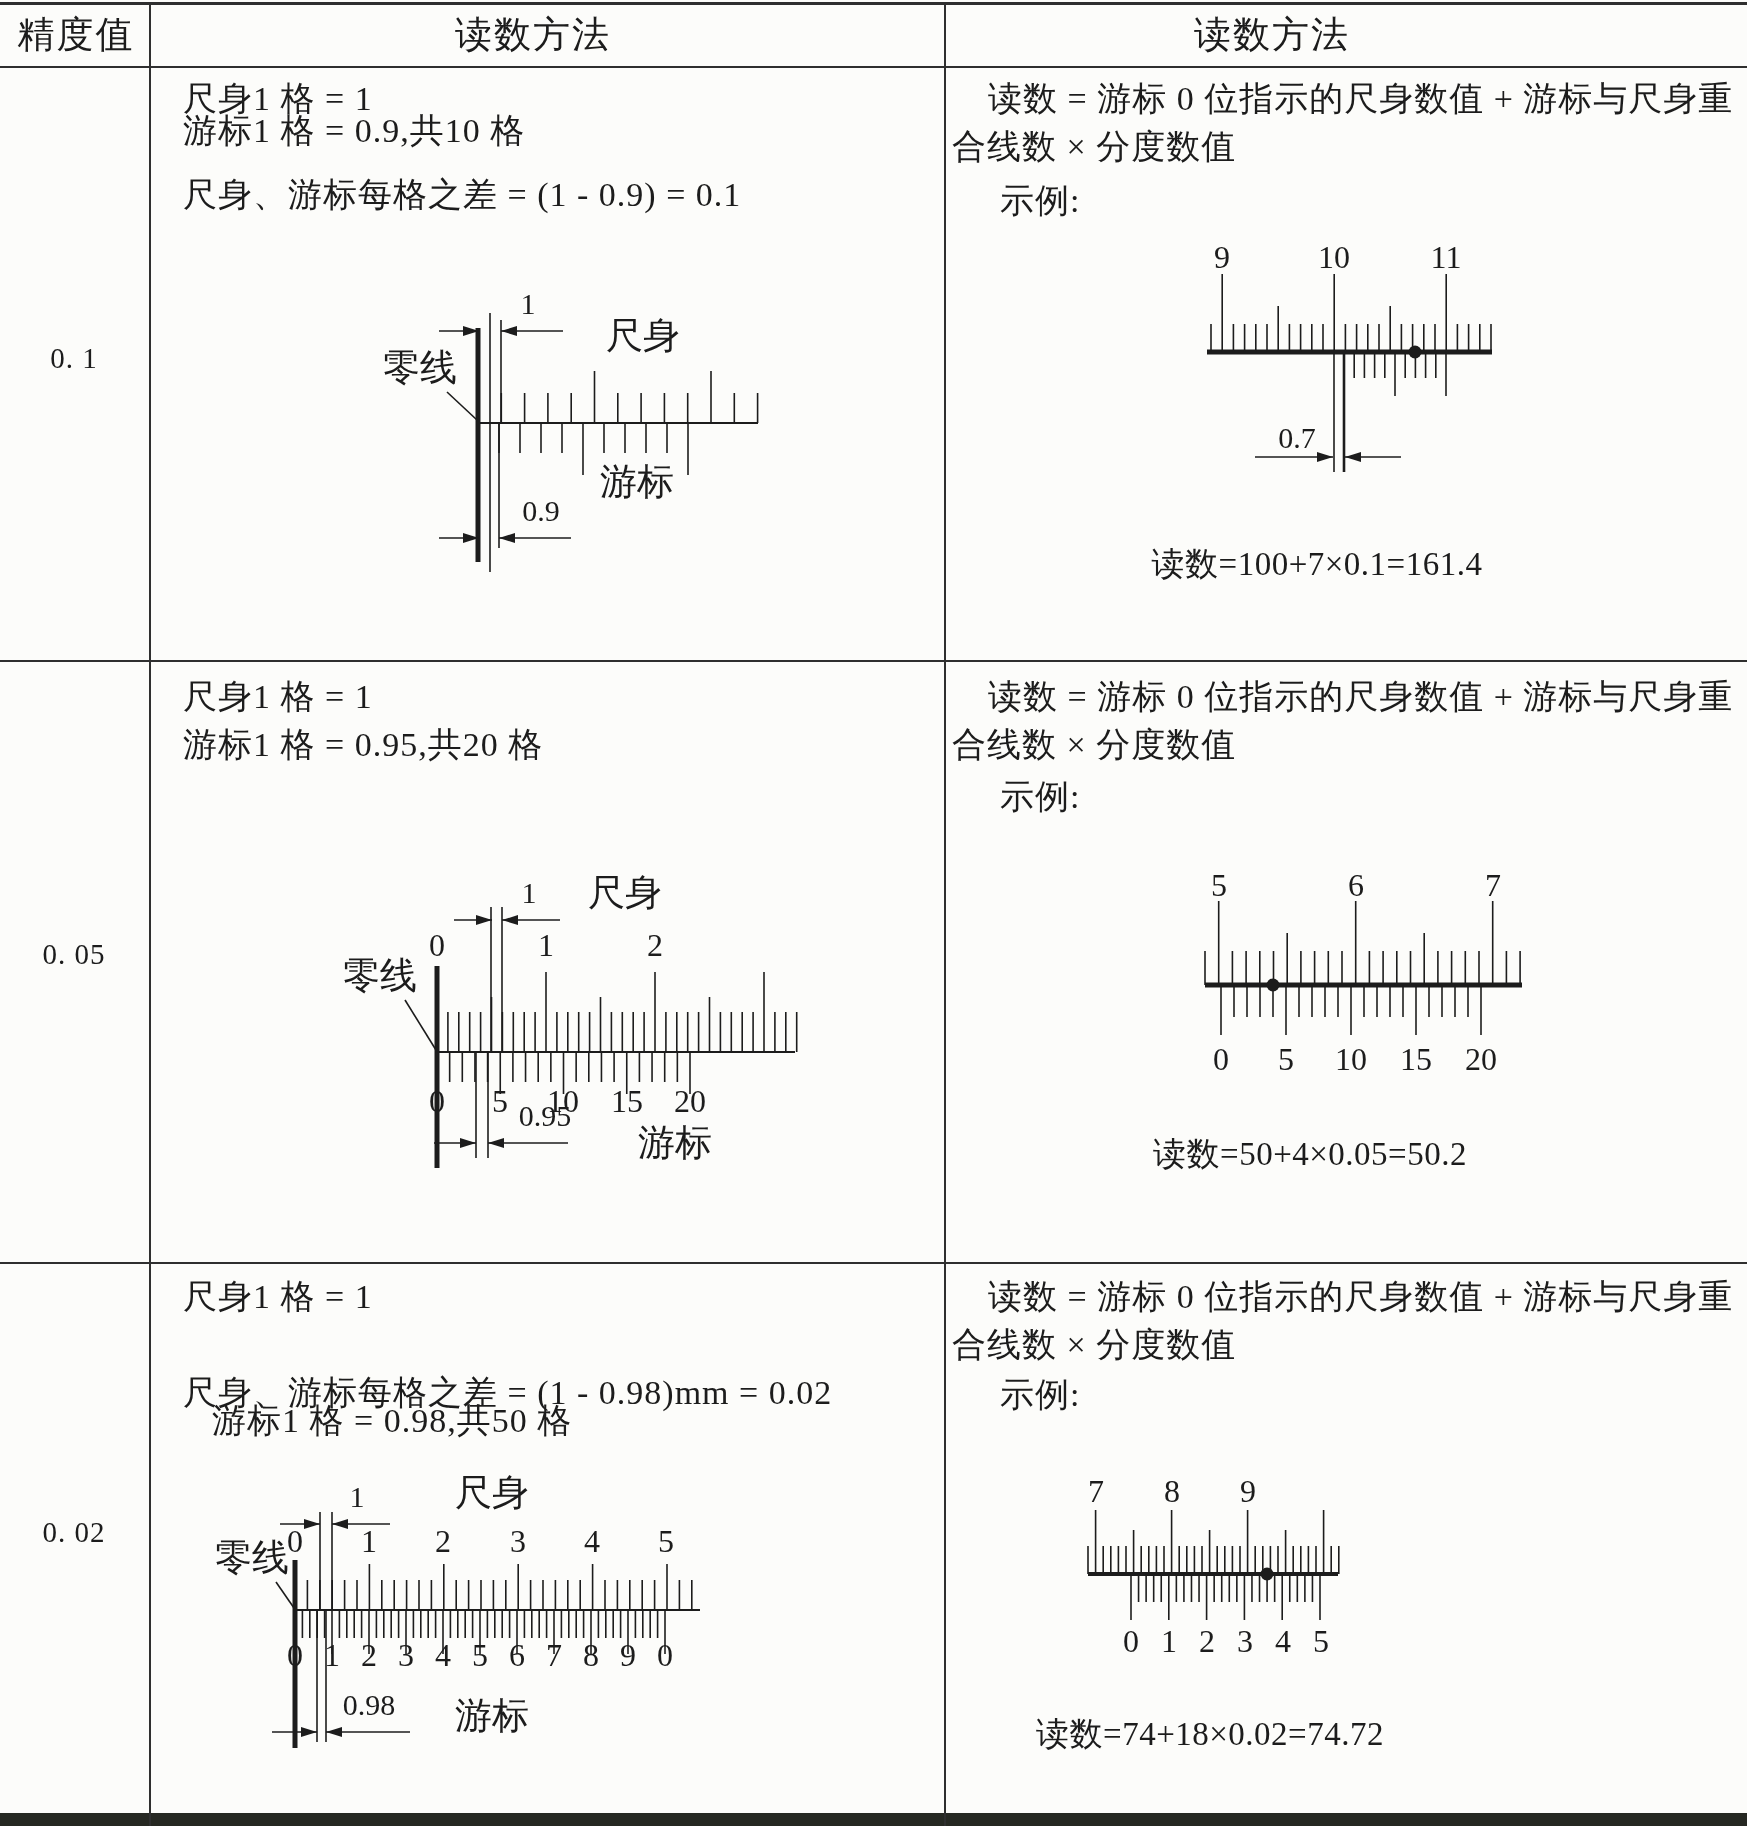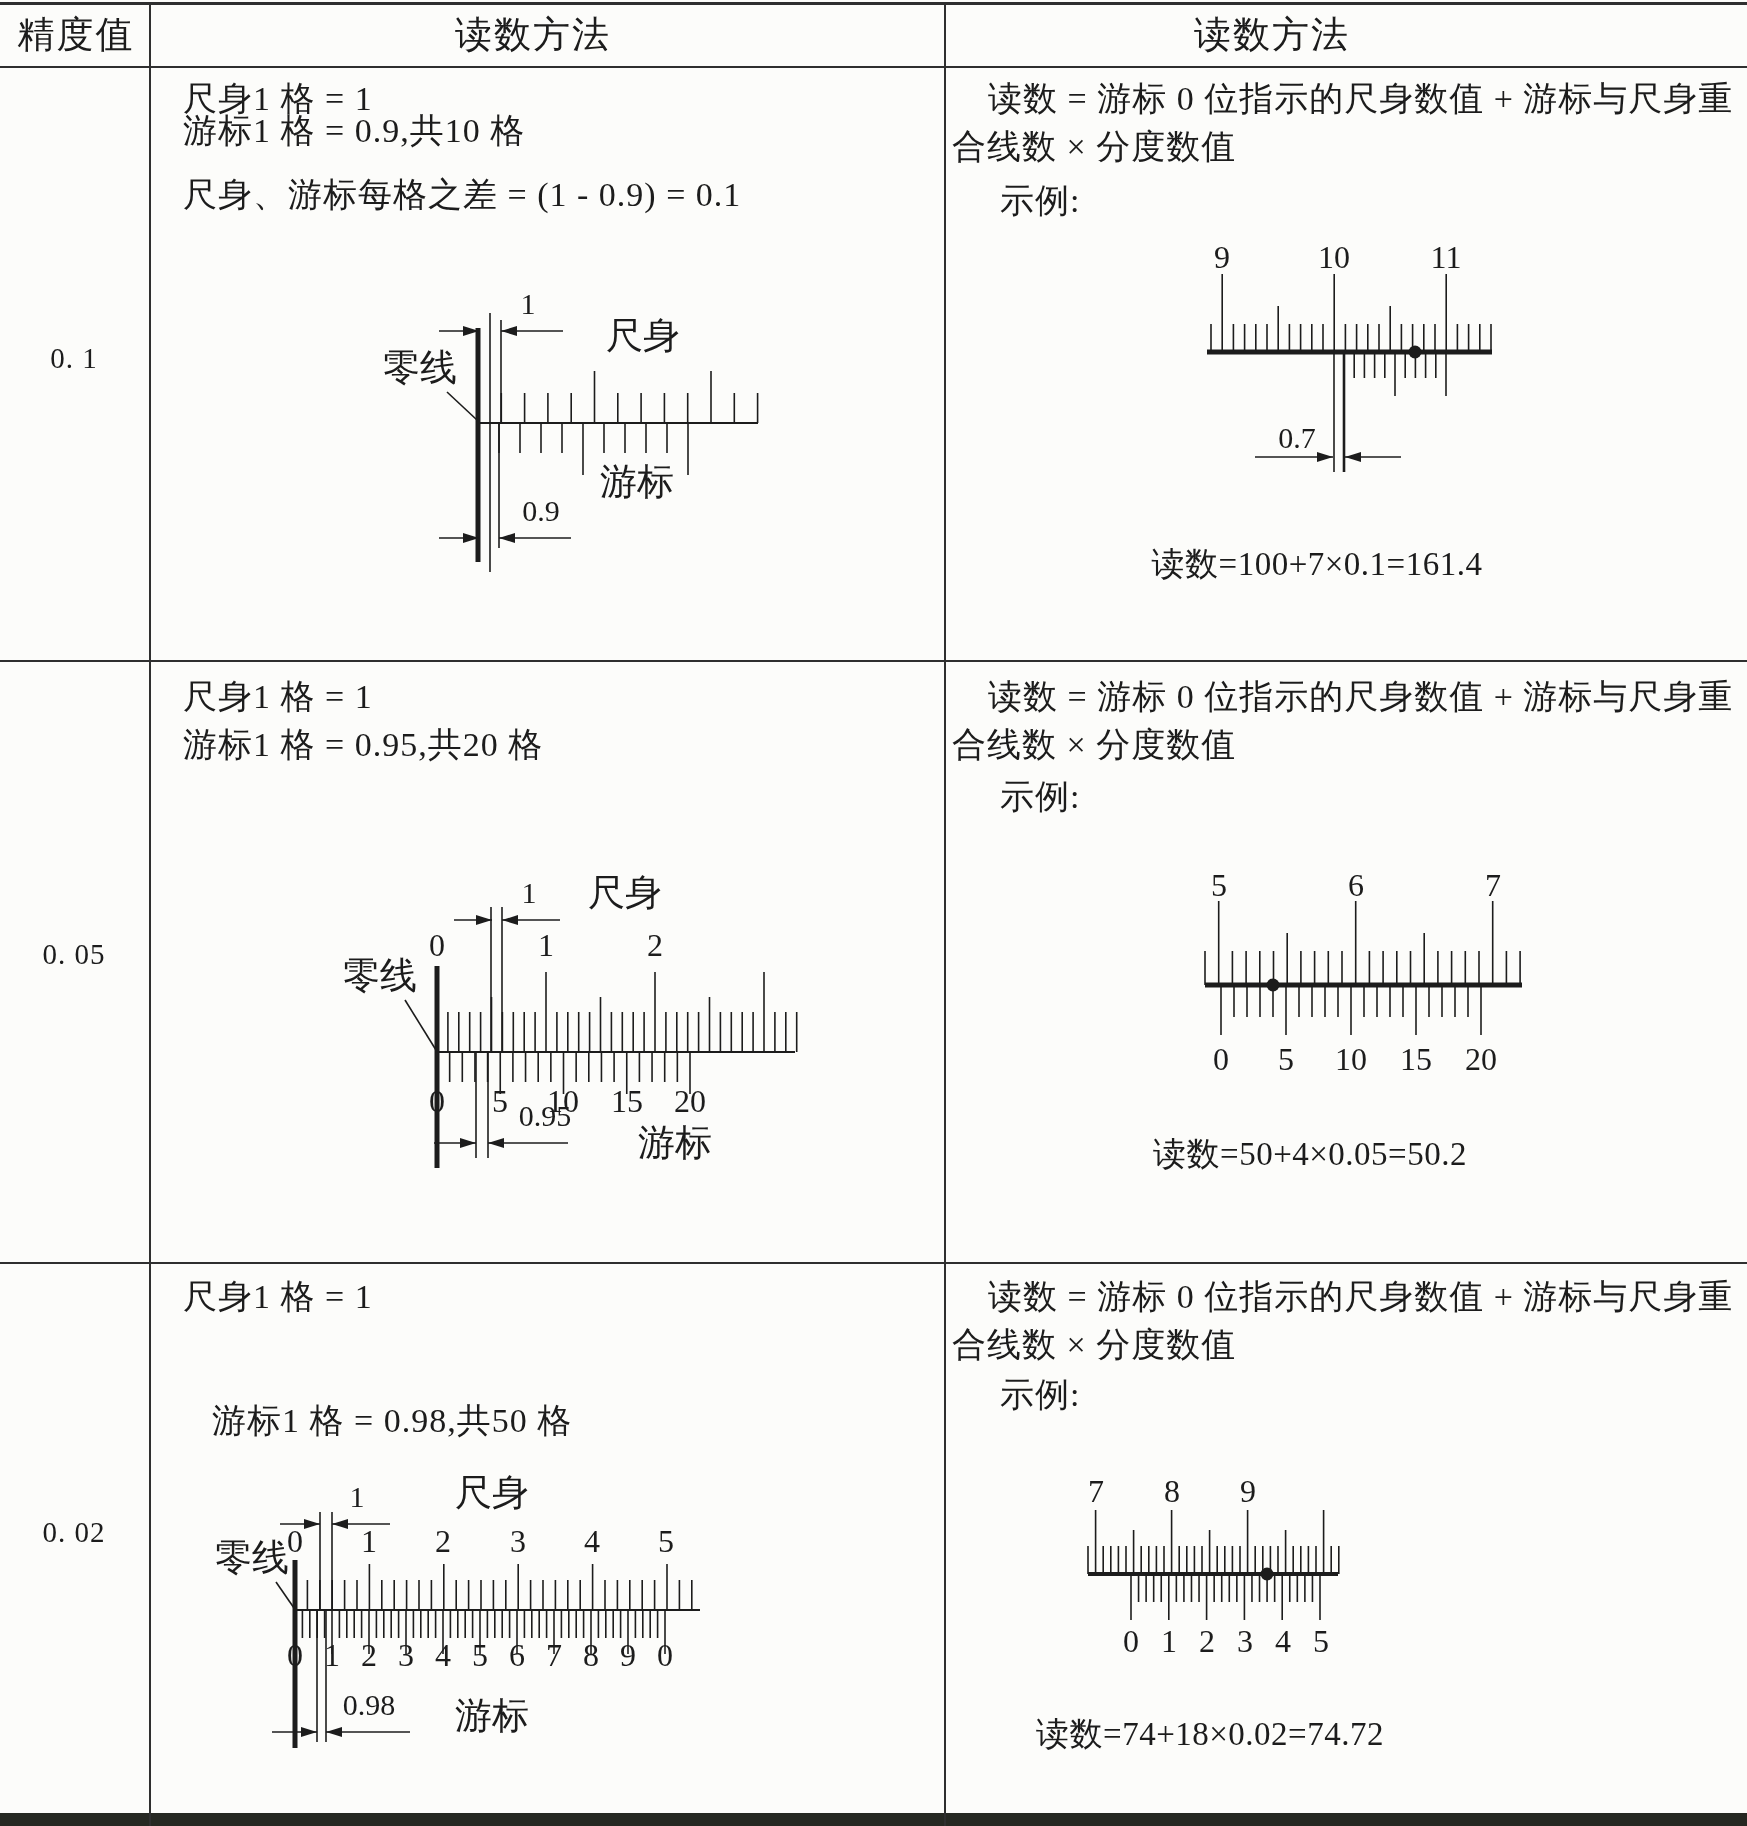--- a/index.html
+++ b/index.html
@@ -51,20 +51,21 @@
   <div class="txt" style="left:183px;top:680px;">尺身1 格 = 1</div>
   <div class="txt" style="left:183px;top:728px;text-align:right;">游标1 格 = 0.95,共20 格</div>
   <div class="txt" style="left:988px;top:680px;">读数 = 游标 0 位指示的尺身数值 + 游标与尺身重</div>
   <div class="txt" style="left:952px;top:728px;">合线数 × 分度数值</div>
   <div class="txt" style="left:1000px;top:780px;">示例:</div>
   <div class="txt formula cx" style="left:1310px;top:1138px;">读数=50+4×0.05=50.2</div>
 
   <div class="txt precision cx" style="left:74px;top:1518px;">0. 02</div>
   <div class="txt" style="left:183px;top:1280px;">尺身1 格 = 1</div>
   <div class="txt" style="left:183px;top:1404px;margin-left:29px;">游标1 格 = 0.98,共50 格</div>
+  <div class="txt" style="left:183px;top:1376px;">尺身、游标每格之差 = (1 - 0.98)mm = 0.02</div>
   <div class="txt" style="left:988px;top:1280px;">读数 = 游标 0 位指示的尺身数值 + 游标与尺身重</div>
   <div class="txt" style="left:952px;top:1328px;">合线数 × 分度数值</div>
   <div class="txt" style="left:1000px;top:1378px;">示例:</div>
   <div class="txt formula cx" style="left:1210px;top:1718px;">读数=74+18×0.02=74.72</div>
 
   <svg id="diagram-layer" width="1747" height="1826" viewBox="0 0 1747 1826">
       <g>
         <line x1="478" y1="423" x2="758" y2="423" stroke="#1c1c1c" stroke-width="2"></line>
         <line x1="478" y1="423" x2="478" y2="371" stroke="#1c1c1c" stroke-width="1.6"></line>
         <line x1="501.3" y1="423" x2="501.3" y2="393" stroke="#1c1c1c" stroke-width="1.6"></line>

